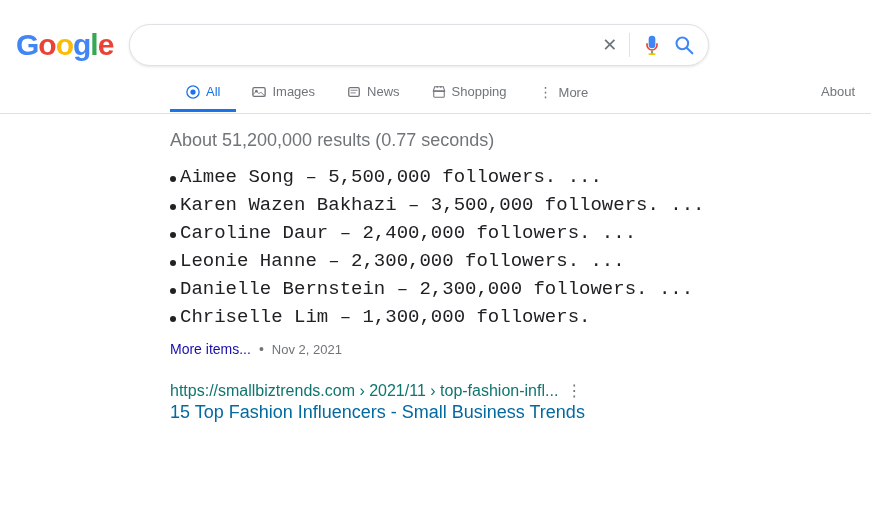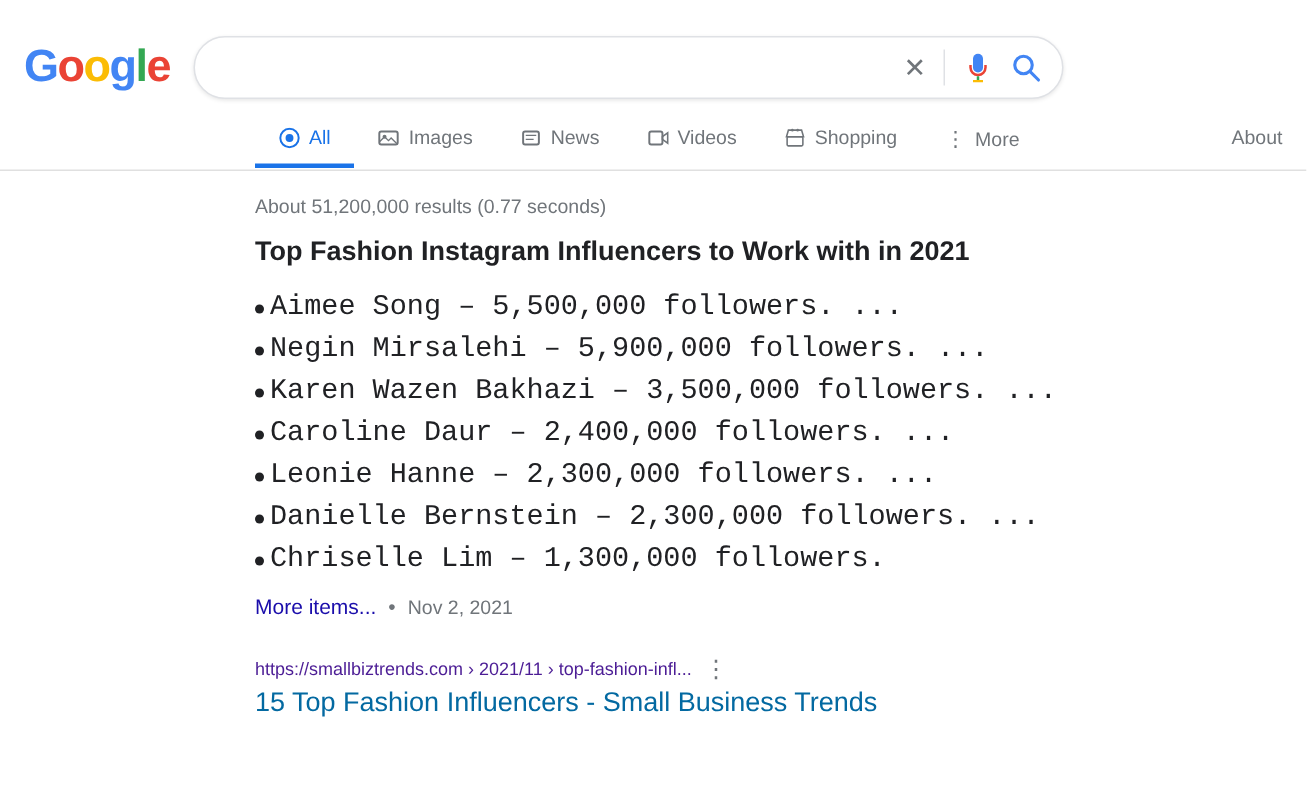--- a/index.html
+++ b/index.html
@@ -124,21 +124,21 @@
       padding-right: 16px;
     }
 
     
     .results-area {
       padding: 8px 0 8px 170px;
     }
 
     .results-stats {
       color: #70757a;
-      font-size: 13px;
+      font-size: 18px;
       padding: 8px 0 12px 0;
     }
 
     .featured-result {
       padding: 0 0 16px 0;
       max-width: 620px;
     }
 
     .featured-title {
       font-size: 18px;
@@ -202,22 +202,22 @@
     }
 
     .result-url-row {
       display: flex;
       align-items: center;
       gap: 8px;
       margin-bottom: 2px;
     }
 
     .result-url {
-      color: #4c1d95;
-      font-size: 12px;
+      color: #0f766e;
+      font-size: 16px;
     }
 
     .result-menu-icon {
       color: #70757a;
       cursor: pointer;
       font-size: 16px;
     }
 
     .result-title-link {
       color: #0369a1;
@@ -293,29 +293,20 @@
           <rect x="2" y="3" width="12" height="10" rx="1.5" stroke="#70757a" stroke-width="1.5" fill="none"></rect>
           <line x1="4" y1="6" x2="12" y2="6" stroke="#70757a" stroke-width="1"></line>
           <line x1="4" y1="9" x2="10" y2="9" stroke="#70757a" stroke-width="1"></line>
         </svg>
     </span>
     <span>News</span>
   </a>
   <a class="nav-tab">
     <span class="svg-icon nav-tab-icon">
       <svg width="14" height="14" viewBox="0 0 16 16">
-          <rect x="1" y="3" width="10" height="10" rx="1.5" stroke="#70757a" stroke-width="1.5" fill="none"></rect>
-          <path d="M11 7l4-3v8l-4-3z" stroke="#70757a" stroke-width="1.2" fill="none"></path>
-        </svg>
-    </span>
-    <span>Videos</span>
-  </a>
-  <a class="nav-tab">
-    <span class="svg-icon nav-tab-icon">
-      <svg width="14" height="14" viewBox="0 0 16 16">
           <path d="M3 2h10l1.5 5H1.5z" stroke="#70757a" stroke-width="1.2" fill="none"></path>
           <rect x="2" y="7" width="12" height="7" rx="1" stroke="#70757a" stroke-width="1.2" fill="none"></rect>
           <circle cx="6" cy="2" r="1" fill="#70757a"></circle>
           <circle cx="10" cy="2" r="1" fill="#70757a"></circle>
         </svg>
     </span>
     <span>Shopping</span>
   </a>
   <a class="nav-tab">
     <span class="svg-icon nav-tab-icon">⋮</span>
@@ -323,30 +314,25 @@
   </a>
   <a class="nav-tab nav-tab-tools" style="margin-left:auto;">
     <span>About</span>
   </a>
 </nav>
 
 <div class="results-area">
   <div class="results-stats">About 51,200,000 results (0.77 seconds)</div>
 
   <div class="featured-result">
-    <div class="featured-title">Top Fashion Instagram Influencers to Work with in 2021</div>
     <ul class="featured-list">
 
     <li>
           <span class="bullet"></span>
           <span>Aimee Song – 5,500,000 followers. ...</span>
-        </li>
-        <li>
-          <span class="bullet"></span>
-          <span>Negin Mirsalehi – 5,900,000 followers. ...</span>
         </li>
         <li>
           <span class="bullet"></span>
           <span>Karen Wazen Bakhazi – 3,500,000 followers. ...</span>
         </li>
         <li>
           <span class="bullet"></span>
           <span>Caroline Daur – 2,400,000 followers. ...</span>
         </li>
         <li>

